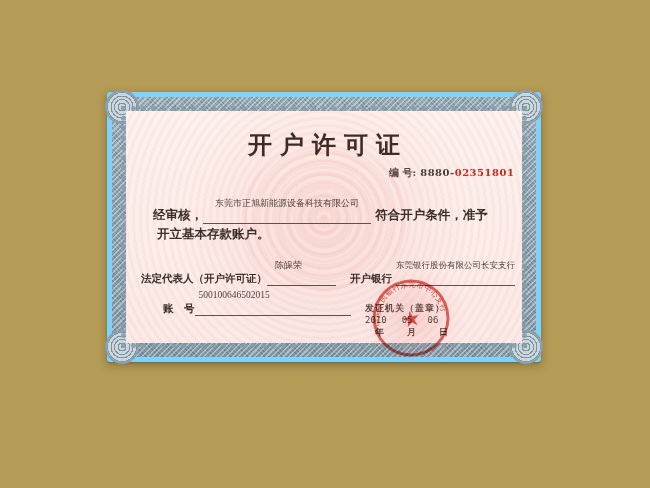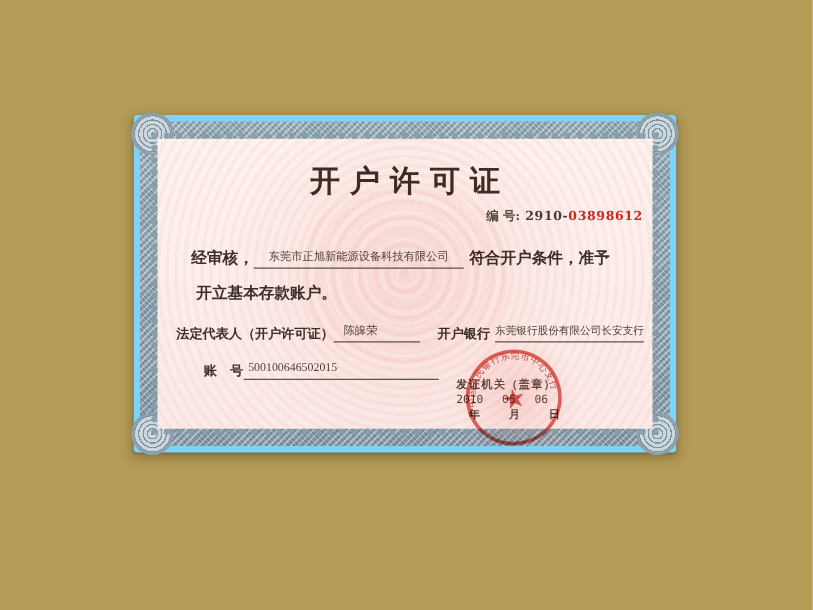--- a/index.html
+++ b/index.html
@@ -67,21 +67,21 @@
     color:#4a463f;font-size:9px;margin-left:8px;display:inline-block;transform:translateY(-3px);
   }
   .serial{position:absolute;left:282px;top:74px;font-size:10px;color:#463a34;}
   .serial .pref{font-weight:bold;letter-spacing:.5px;margin-left:4px;}
   .serial .red{font-weight:bold;color:#cf271c;letter-spacing:.5px;}
 
   .row-review{position:absolute;left:46px;top:106px;font-size:12.5px;font-weight:bold;color:#3c2e28;white-space:nowrap;}
   .fill-line{
     display:inline-block;border-bottom:1px solid #5f524b;
     font-size:9px;font-weight:normal;color:#4c3f38;text-align:center;
-    vertical-align:bottom;padding-bottom:2px;line-height:11px;
+    vertical-align:bottom;padding-bottom:14px;line-height:11px;
   }
   .fill-company{width:168px;}
   .row-open{position:absolute;left:50px;top:134px;font-size:12.5px;font-weight:bold;color:#3c2e28;}
 
   .row-rep{position:absolute;left:34px;top:168px;right:26px;display:flex;align-items:flex-end;font-size:10.5px;font-weight:bold;color:#3c2e28;white-space:nowrap;}
   .fill-name{width:84px;text-align:left;padding-left:8px;}
   .bank-label{margin-left:14px;}
   .fill-bank{width:136px;font-size:8.5px;margin-left:4px;}
 
   .row-account{position:absolute;left:56px;top:198px;display:flex;align-items:flex-end;font-size:10.5px;font-weight:bold;color:#3c2e28;}
@@ -113,21 +113,21 @@
   <div class="rosette br"></div>
 
   <div class="inner">
     <div class="watermark"></div>
   </div>
 
   <div class="title">开户许可证</div>
 
 
   <div class="serial">
-    <span class="lab">编 号:</span><span class="pref">2910-</span><span class="red">03898612</span>
+    <span class="lab">编 号:</span><span class="pref">8880-</span><span class="red">02351801</span>
   </div>
 
   <div class="row-review">
     <span>经审核，</span><span class="fill-line fill-company">东莞市正旭新能源设备科技有限公司</span>
     <span>符合开户条件，准予</span>
   </div>
 
   <div class="row-open">开立基本存款账户。</div>
 
   <div class="row-rep">

